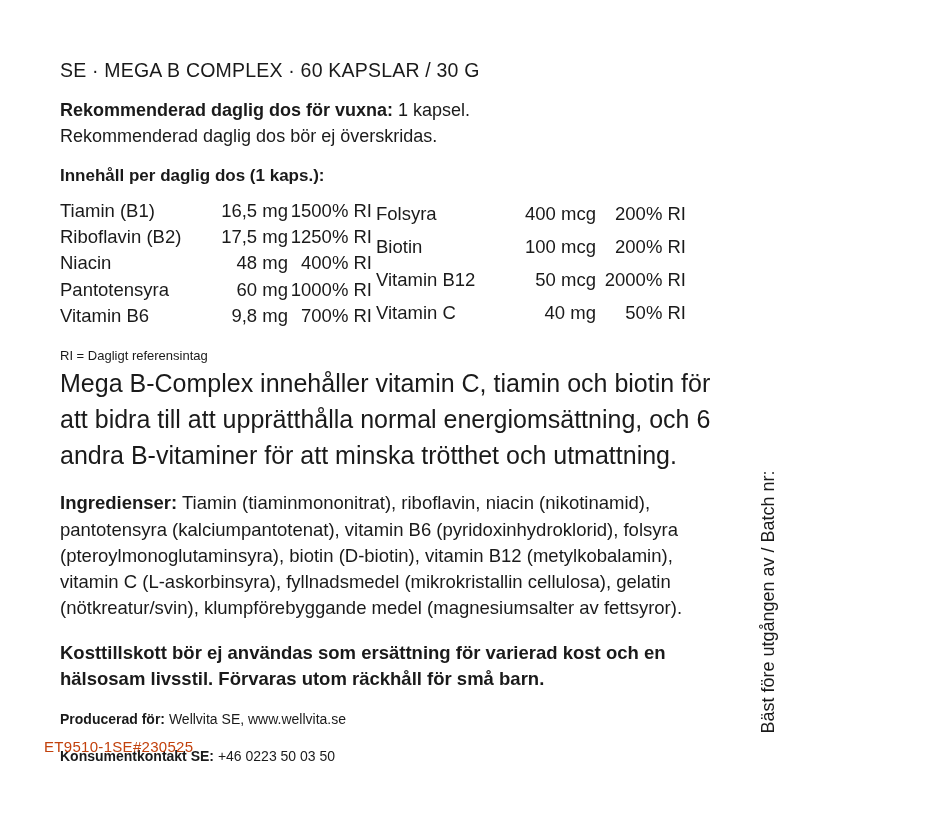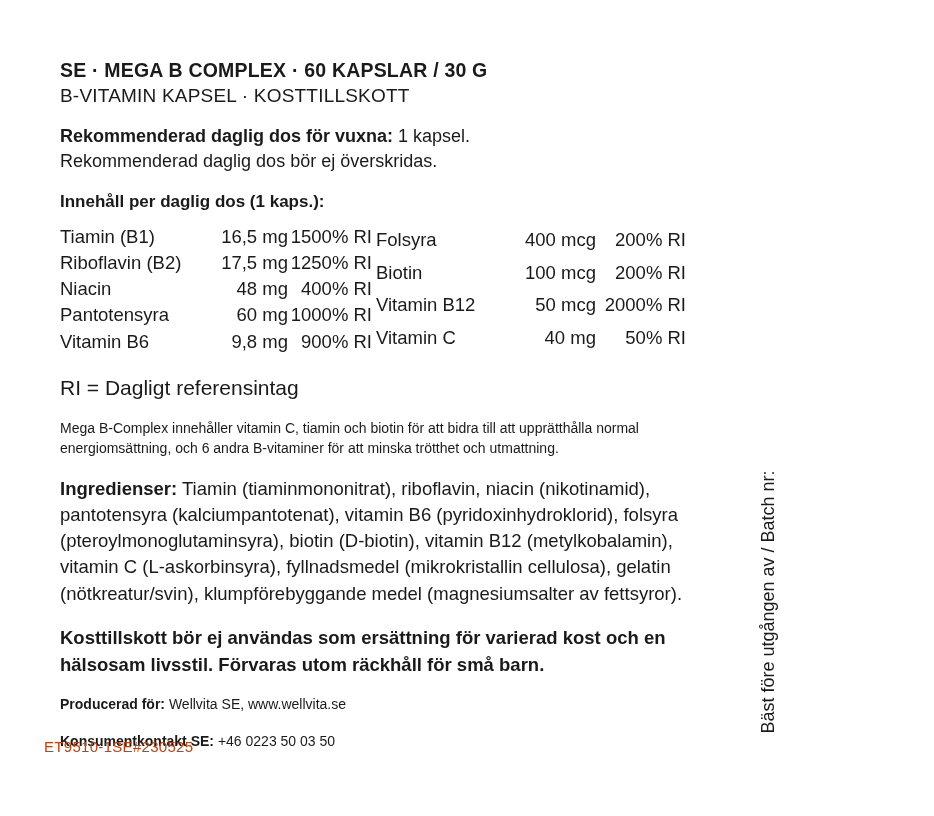--- a/index.html
+++ b/index.html
@@ -19,21 +19,21 @@
   #label {
     position: absolute;
     left: 60px;
     top: 58px;
     width: 660px;
   }
 
   
   .title-line {
     font-size: 19.5px;
-    font-weight: bold;
+    font-weight: normal;
     letter-spacing: 0.2px;
     line-height: 1.28;
     white-space: nowrap;
   }
   .subtitle-line {
     font-size: 19px;
     font-weight: normal;
     letter-spacing: 0.2px;
     line-height: 1.3;
     white-space: nowrap;
@@ -82,27 +82,27 @@
   #nutri-left  .col-name   { width: 150px; }
   #nutri-left  .col-amount { width: 78px; }
   #nutri-left  .col-ri     { width: 84px; }
 
   #nutri-right .col-name   { width: 140px; }
   #nutri-right .col-amount { width: 80px; }
   #nutri-right .col-ri     { width: 90px; }
 
   .ri-note {
     margin-top: 18px;
-    font-size: 21px;
+    font-size: 13px;
     line-height: 1.4;
   }
 
   .desc {
-    margin-top: 16px;
-    font-size: 14px;
+    margin-top: 0;
+    font-size: 25px;
     line-height: 1.44;
   }
 
   .ingredients {
     margin-top: 17px;
     font-size: 18.5px;
     line-height: 1.42;
   }
 
   .warning {
@@ -140,21 +140,20 @@
     line-height: 1;
     color: #1a1a1a;
   }
 </style>
 </head>
 <body>
 
 <div id="label">
 
   <div class="title-line">SE · MEGA B COMPLEX · 60 KAPSLAR / 30 G</div>
-  <div class="subtitle-line">B-VITAMIN KAPSEL · KOSTTILLSKOTT</div>
 
   <div class="block">
     <div class="para"><span class="lead">Rekommenderad daglig dos för vuxna:</span><span> 1 kapsel.</span></div>
     <div class="para">Rekommenderad daglig dos bör ej överskridas.</div>
   </div>
 
   <div class="block">
     <div class="section-head">Innehåll per daglig dos (1 kaps.):</div>
 
     <div class="nutri">
@@ -176,21 +175,21 @@
             <td class="col-ri">400% RI</td>
           </tr>
           <tr>
             <td class="col-name">Pantotensyra</td>
             <td class="col-amount">60 mg</td>
             <td class="col-ri">1000% RI</td>
           </tr>
           <tr>
             <td class="col-name">Vitamin B6</td>
             <td class="col-amount">9,8 mg</td>
-            <td class="col-ri">900% RI</td>
+            <td class="col-ri">700% RI</td>
           </tr>
         </tbody>
       </table>
 
       <table id="nutri-right">
         <tbody>
           <tr>
             <td class="col-name">Folsyra</td>
             <td class="col-amount">400 mcg</td>
             <td class="col-ri">200% RI</td>

